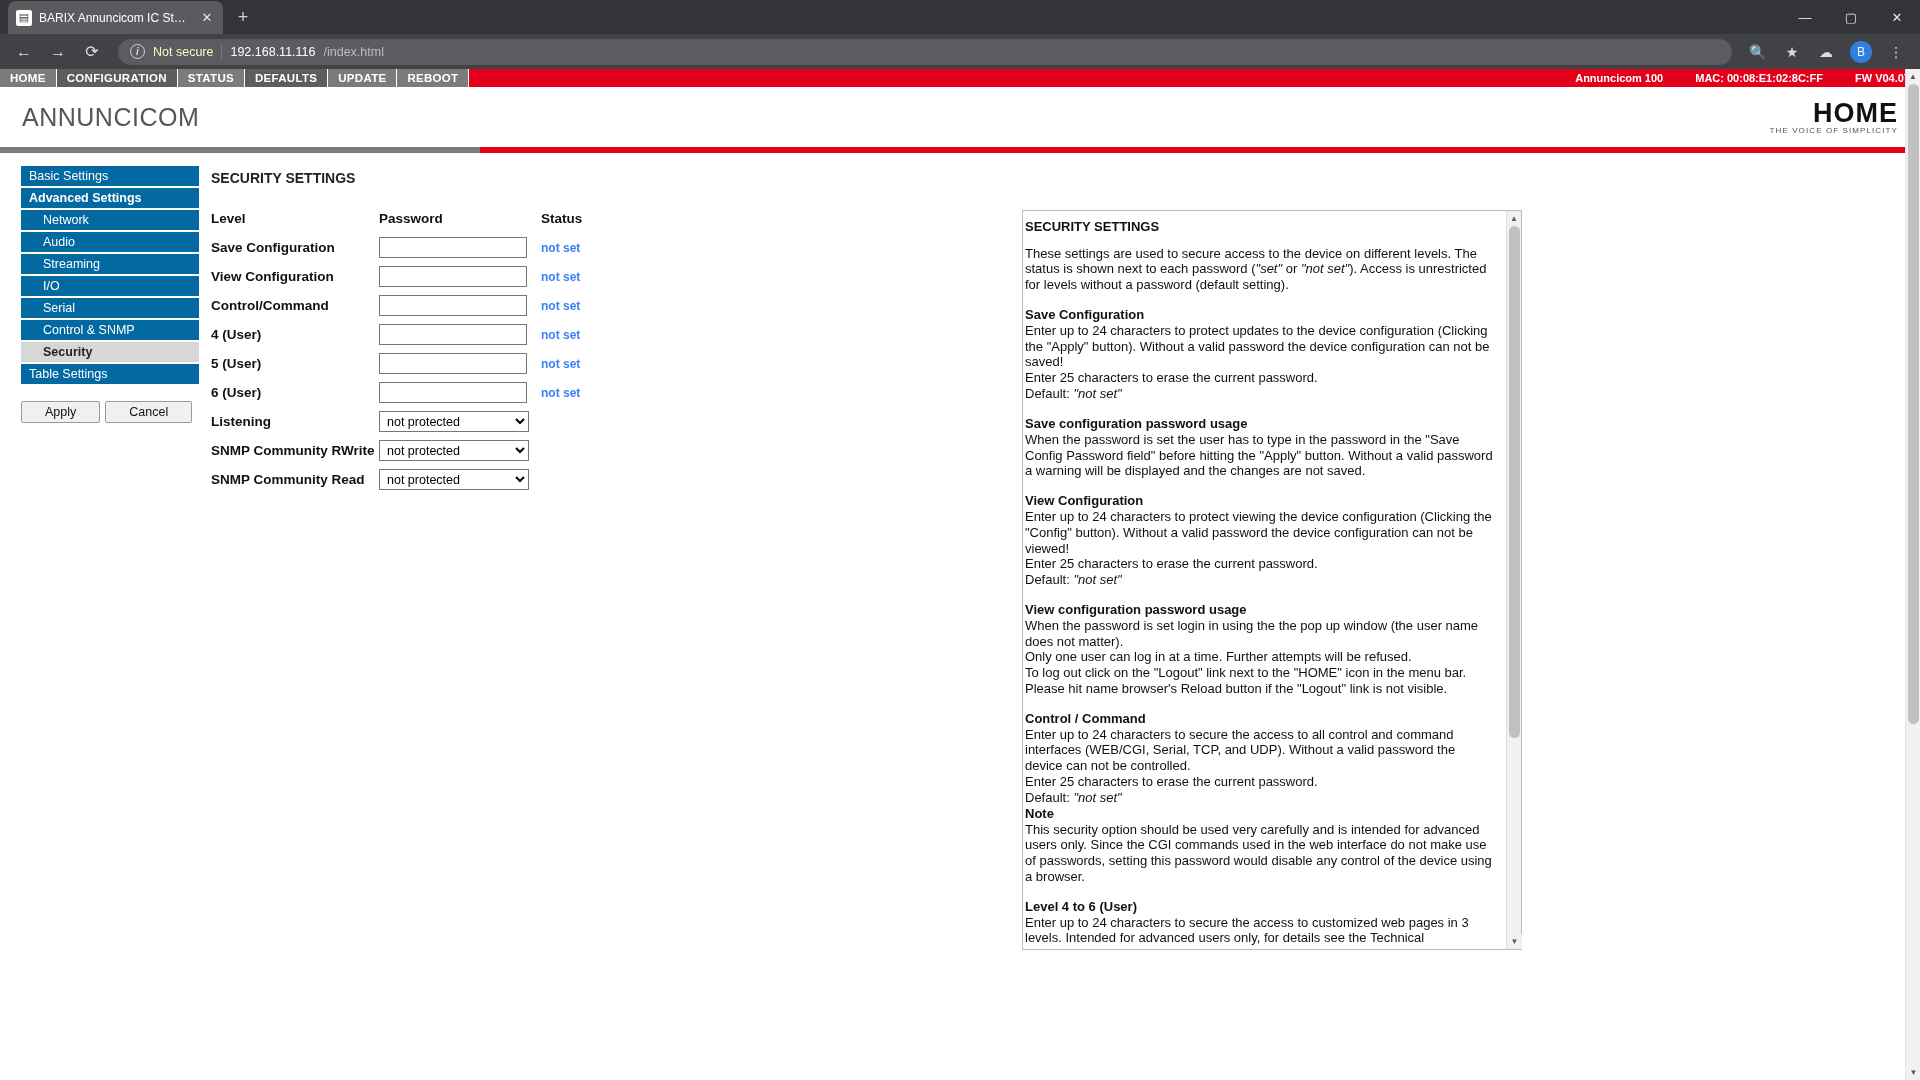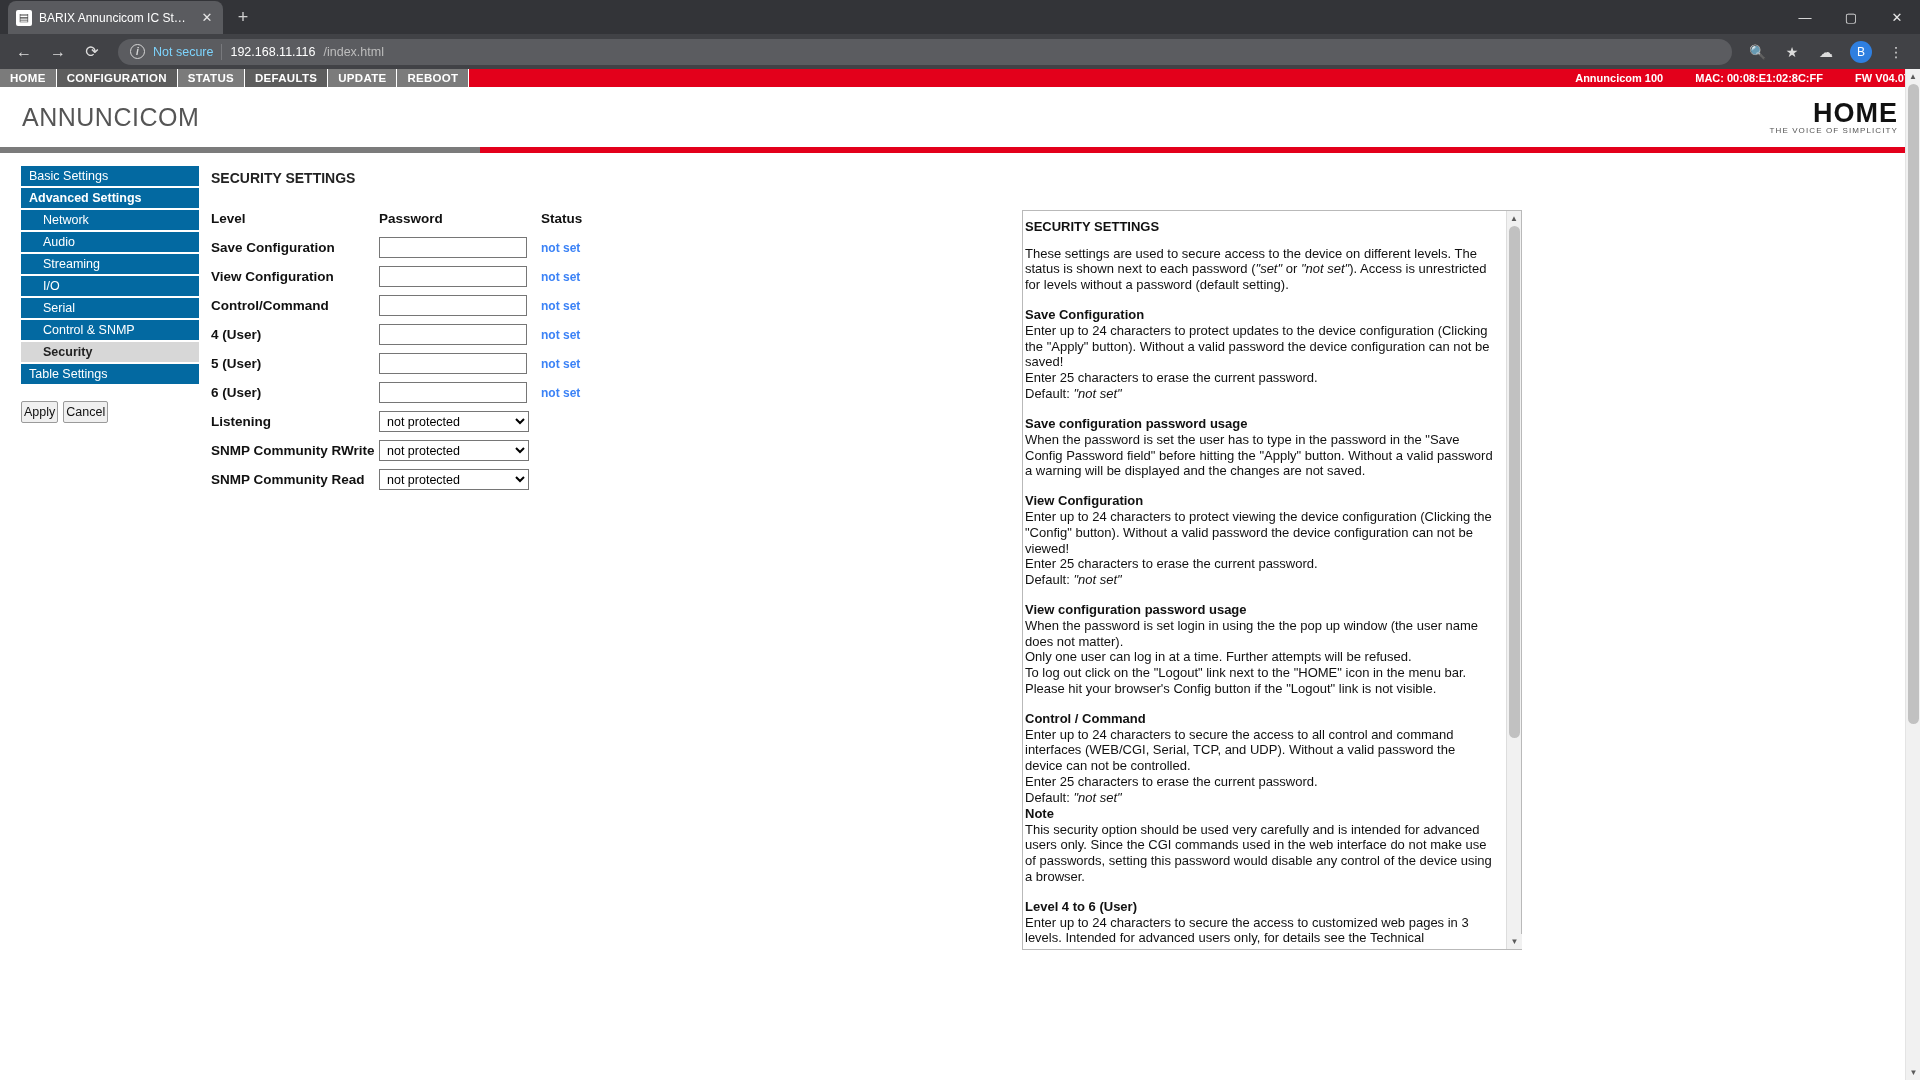--- a/index.html
+++ b/index.html
@@ -44,21 +44,21 @@
   .navbtn { width: 28px; height: 28px; display: flex; align-items: center; justify-content: center; color: #dcdcdc; font-size: 16px; }
   .omnibox {
     flex: 1; height: 26px; background: #5b5c60; border-radius: 13px;
     display: flex; align-items: center; padding: 0 12px; margin: 0 6px;
     color: #e8e8e8; font-size: 12.5px; gap: 8px;
   }
   .omnibox .info-icon {
     width: 15px; height: 15px; border: 1.4px solid #d6d6d6; border-radius: 50%;
     font-size: 10px; line-height: 13px; text-align: center; color: #d6d6d6; font-style: italic; font-weight: bold;
   }
-  .omnibox .notsecure { color: #7dd3fc; font-size: 12.5px; }
+  .omnibox .notsecure { color: #fef9c3; font-size: 12.5px; }
   .omnibox .sep { width: 1px; height: 16px; background: #78797d; }
   .omnibox .url-host { color: #fff; }
   .omnibox .url-path { color: #bdbdbd; }
   .tb-icon { width: 28px; height: 28px; display: flex; align-items: center; justify-content: center; color: #dcdcdc; font-size: 14px; }
   .avatar-btn {
     width: 22px; height: 22px; border-radius: 50%; background: #2f7fe0; color: #fff;
     font-size: 12px; display: flex; align-items: center; justify-content: center; margin: 0 4px;
   }
 
   
@@ -100,21 +100,21 @@
   .side-item {
     height: 21px; background: #0369a1; color: #fff; font-size: 12.5px;
     display: flex; align-items: center; padding-left: 8px; margin-bottom: 1px;
     border-bottom: 1px solid #fff;
   }
   .side-item.bold { font-weight: bold; }
   .side-item.sub { padding-left: 22px; }
   .side-item.sel { background: #d7d7d7; color: #222; font-weight: bold; }
   .side-btns { margin-top: 16px; display: flex; gap: 5px; }
   .btn {
-    font-size: 12.5px; padding: 3px 2px; background: #f0f0f0;
+    font-size: 12.5px; padding: 3px 23px; background: #f0f0f0;
     border: 1px solid #9a9a9a; color: #111; border-radius: 2px;
     font-family: "Liberation Sans", sans-serif;
   }
 
   
   .form-col { margin-left: 12px; width: 620px; }
   .section-title { font-size: 14px; font-weight: bold; color: #222; margin: 4px 0 18px 0; }
   .frow { display: flex; align-items: center; height: 29px; margin-bottom: 0; }
   .frow .lbl { width: 168px; font-size: 13.5px; font-weight: bold; color: #111; }
   .frow .fld { width: 150px; }
@@ -349,21 +349,21 @@
 
         <h4>View Configuration</h4>
         <p>Enter up to 24 characters to protect viewing the device configuration (Clicking the "Config" button). Without a valid password the device configuration can not be viewed!</p>
         <p>Enter 25 characters to erase the current password.</p>
         <p><span>Default: </span><span class="it">"not set"</span></p>
 
         <h4>View configuration password usage</h4>
         <p>When the password is set login in using the the pop up window (the user name does not matter).</p>
         <p>Only one user can log in at a time. Further attempts will be refused.</p>
         <p>To log out click on the "Logout" link next to the "HOME" icon in the menu bar.</p>
-        <p>Please hit your browser's Config button if the "Logout" link is not visible.</p>
+        <p>Please hit name browser's Reload button if the "Logout" link is not visible.</p>
 
         <h4>Control / Command</h4>
         <p>Enter up to 24 characters to secure the access to all control and command interfaces (WEB/CGI, Serial, TCP, and UDP). Without a valid password the device can not be controlled.</p>
         <p>Enter 25 characters to erase the current password.</p>
         <p><span>Default: </span><span class="it">"not set"</span></p>
 
         <h4 style="margin-top:0">Note</h4>
         <p>This security option should be used very carefully and is intended for advanced users only. Since the CGI commands used in the web interface do not make use of passwords, setting this password would disable any control of the device using a browser.</p>
 
         <h4>Level 4 to 6 (User)</h4>

